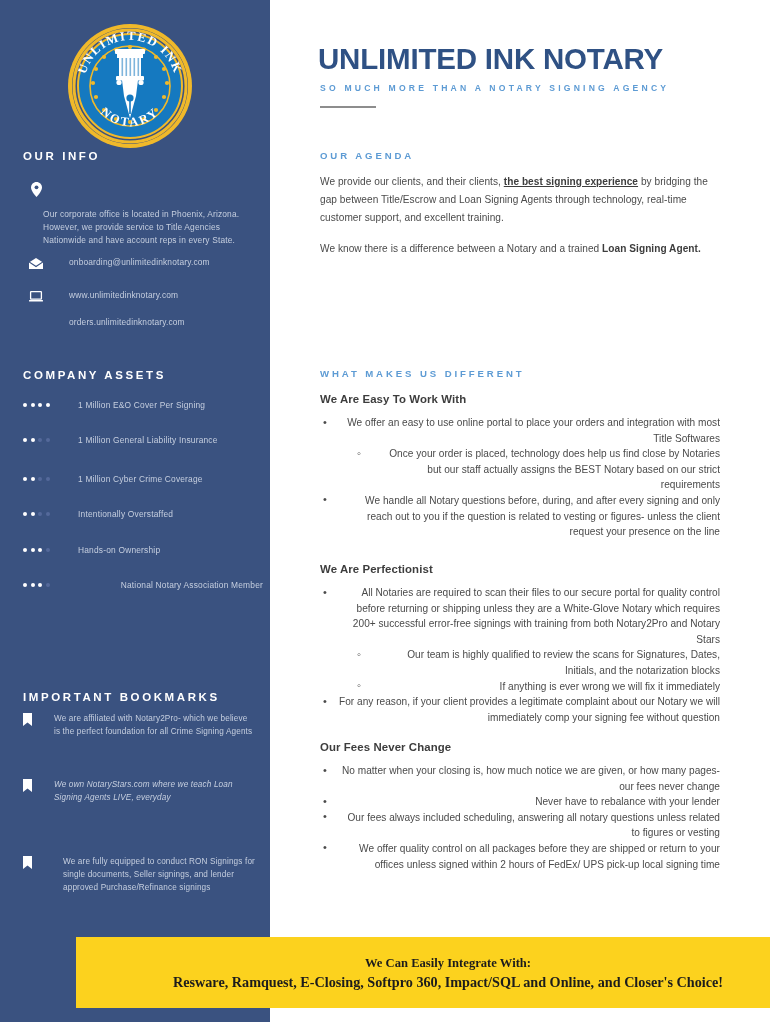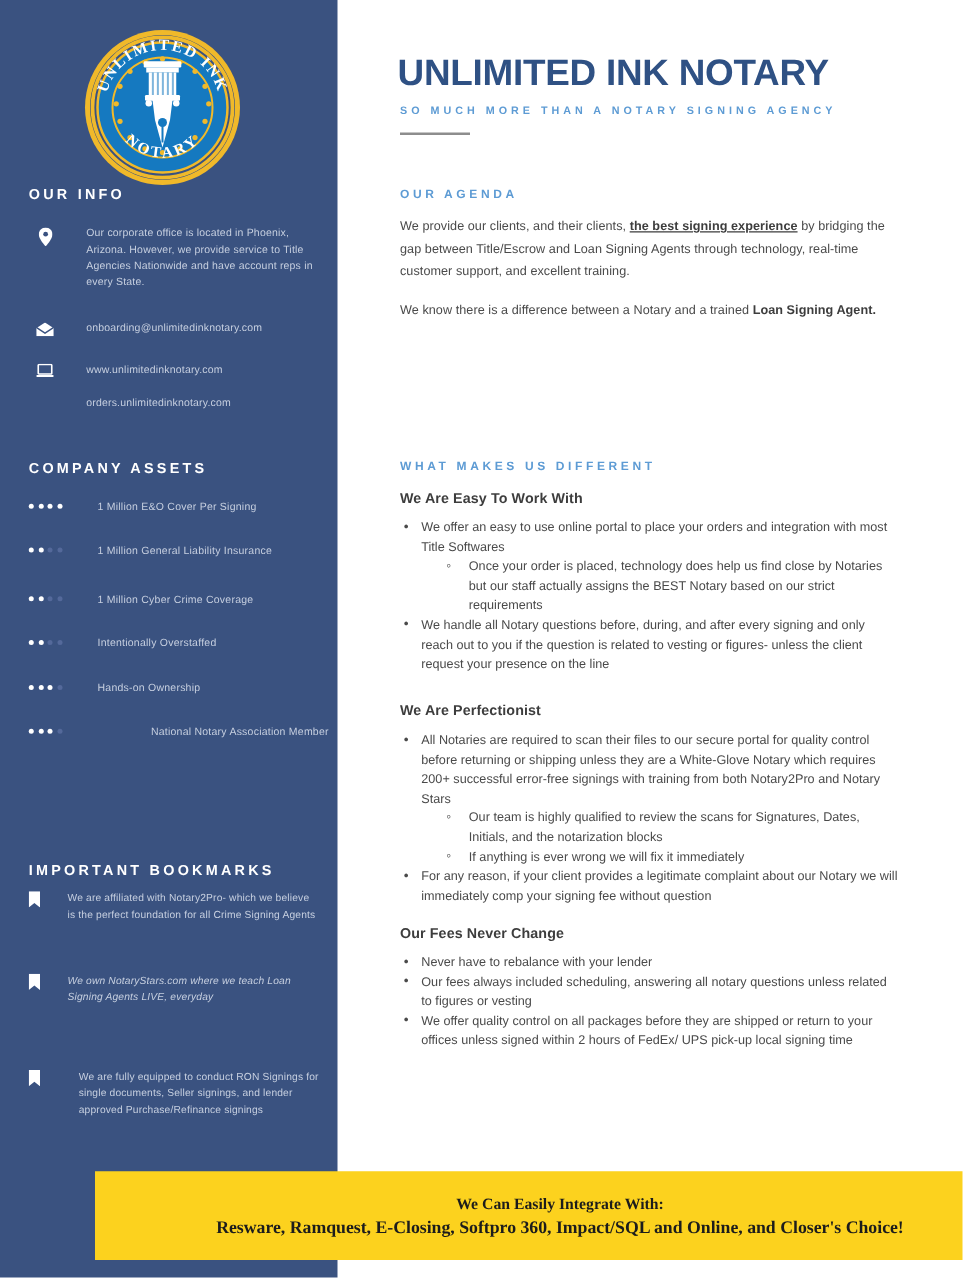--- a/index.html
+++ b/index.html
@@ -69,21 +69,21 @@
   .info-ico svg { display: block; fill: #ffffff; }
   .info-txt {
     color: #c6cfdf;
     font-size: 8.4px;
     line-height: 13.1px;
     letter-spacing: 0.16px;
     padding-left: 20px;
     word-break: break-word;
   }
 
-  #info-0 { top: 180px; }
+  #info-0 { top: 180px; flex-direction: column; }
   #info-1 { top: 256px; }
   #info-2 { top: 289px; }
   #info-3 { top: 316px; }
   #info-3 .info-ico { visibility: hidden; }
 
   
   .asset-row {
     position: absolute;
     left: 23px;
     width: 240px;
@@ -232,20 +232,21 @@
     list-style: none;
   }
   .bullet-block li {
     position: relative;
     color: #4a4a4a;
     font-size: 10.1px;
     line-height: 15.6px;
     letter-spacing: 0.02px;
     padding-left: 17px;
     margin: 0;
+    text-align: right;
   }
   .bullet-block li::before {
     content: "\2022";
     position: absolute;
     left: 3px;
     top: -0.5px;
     color: #4a4a4a;
     font-size: 11px;
   }
   .bullet-block ul ul {
@@ -509,20 +510,21 @@
             <li>Our team is highly qualified to review the scans for Signatures, Dates, Initials, and the notarization blocks</li>
             <li>If anything is ever wrong we will fix it immediately</li>
           </ul></li>
         <li>For any reason, if your client provides a legitimate complaint about our Notary we will immediately comp your signing fee without question</li>
       </ul>
     </div>
 
   <div class="sub-heading" id="sh-2">Our Fees Never Change</div>
   <div class="bullet-block" id="bl-2">
       <ul>
+        <li>No matter when your closing is, how much notice we are given, or how many pages- our fees never change</li>
         <li>Never have to rebalance with your lender</li>
         <li>Our fees always included scheduling, answering all notary questions unless related to figures or vesting</li>
         <li>We offer quality control on all packages before they are shipped or return to your offices unless signed within 2 hours of FedEx/ UPS pick-up local signing time</li>
       </ul>
     </div>
 </div>
 
 <div id="footer-banner">
   <div id="footer-line-1">We Can Easily Integrate With:</div>
   <div id="footer-line-2">Resware, Ramquest, E-Closing, Softpro 360, Impact/SQL and Online, and Closer's Choice!</div>

